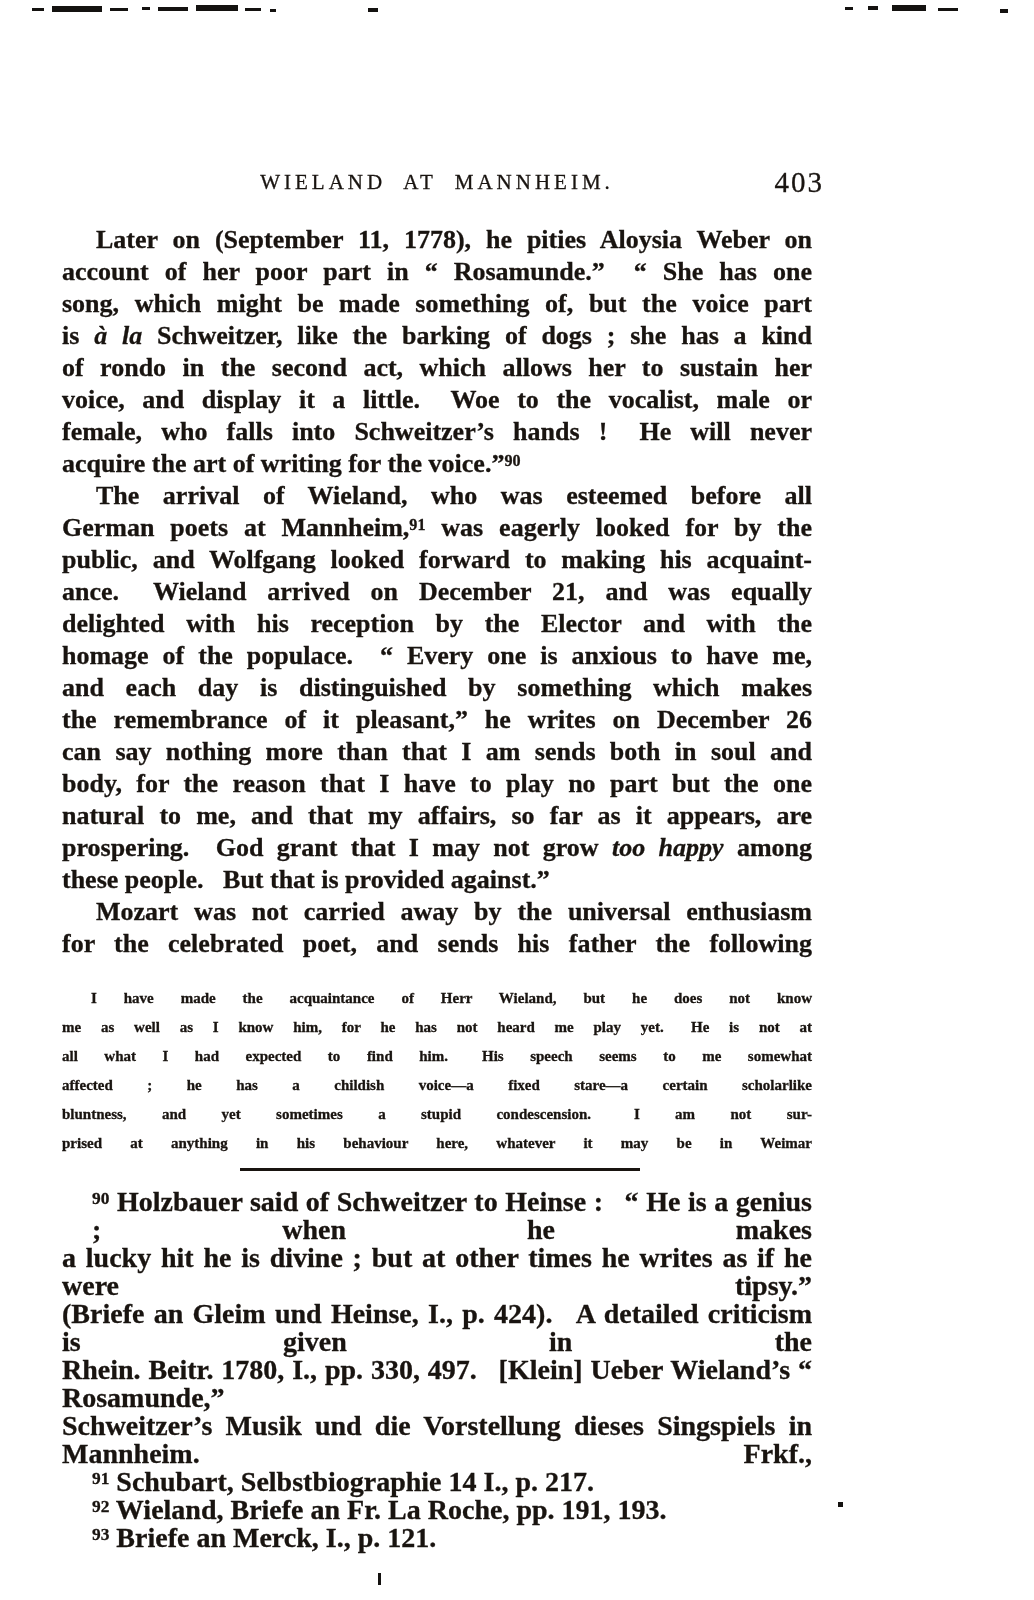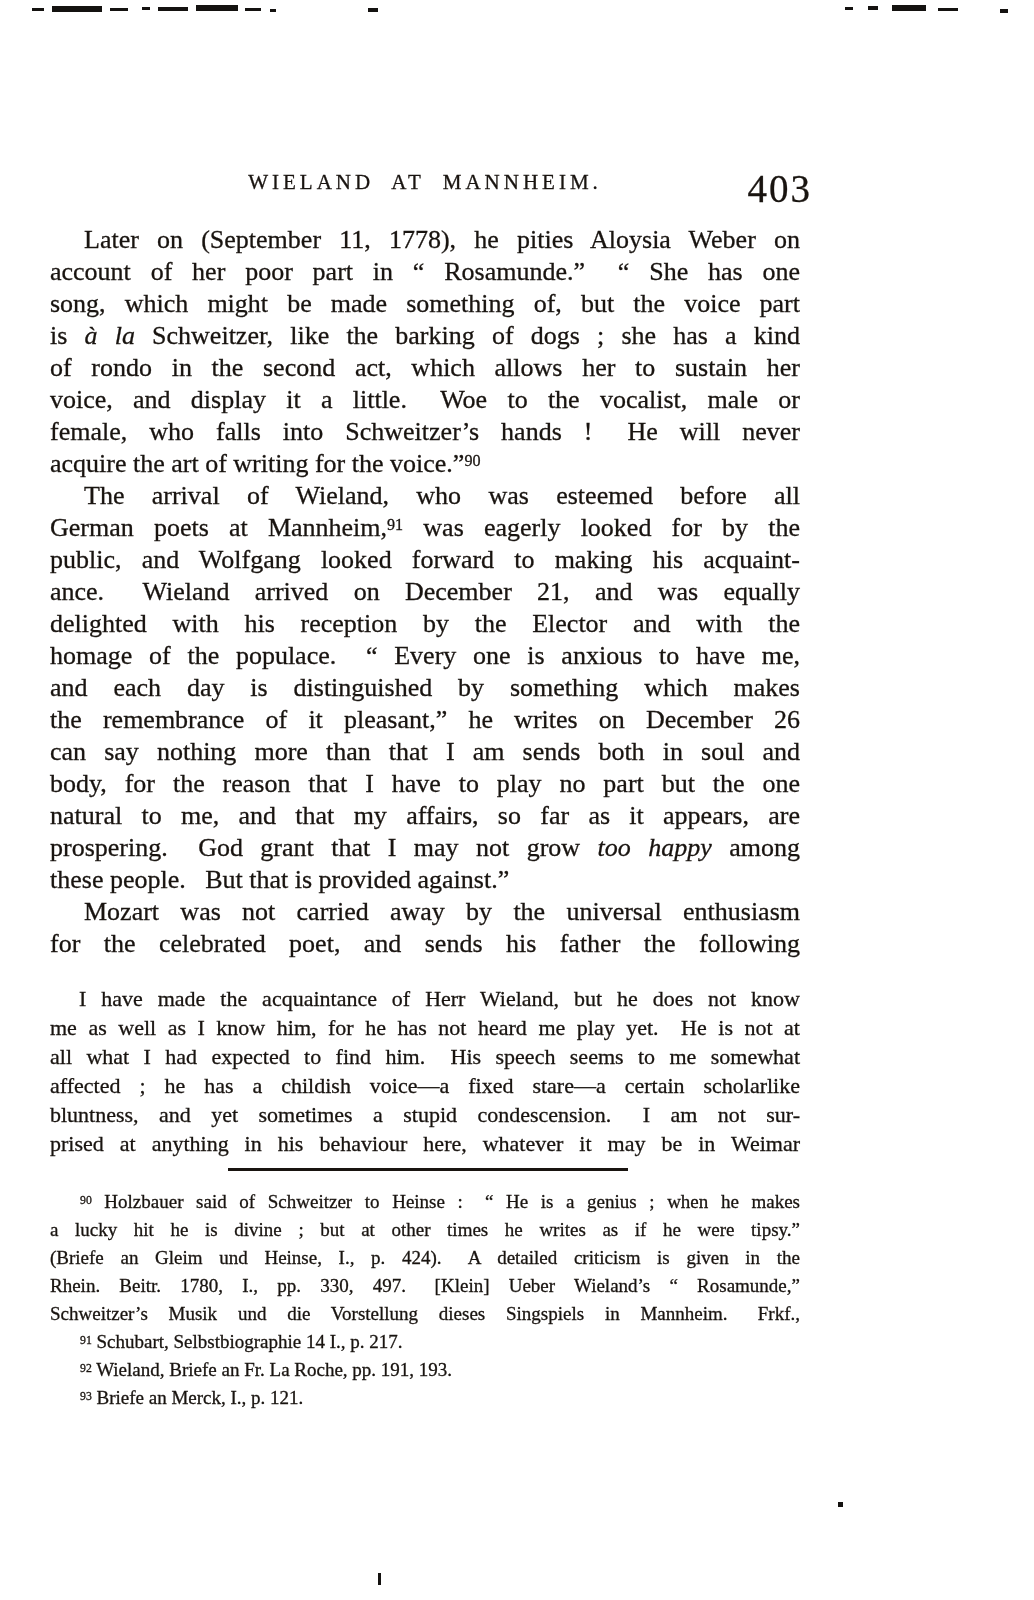--- a/index.html
+++ b/index.html
@@ -8,62 +8,62 @@
     width: 1034px;
     height: 1600px;
     background: #ffffff;
     overflow: hidden;
     font-family: "Liberation Serif", "DejaVu Serif", serif;
     color: #191410;
     -webkit-text-stroke: 0.3px #191410;
   }
   .content {
     position: absolute;
-    left: 50px;
+    left: 62px;
     top: 170px;
     width: 750px;
   }
   .header {
     position: relative;
     height: 28px;
     text-align: center;
   }
   .running-title {
     font-size: 21px;
     letter-spacing: 4px;
     word-spacing: 9px;
   }
   .page-number {
     position: absolute;
     right: -12px;
     top: -4px;
-    font-size: 39px;
+    font-size: 29px;
     letter-spacing: 2px;
   }
-  .para { width: 100%; }
+  .para { width: 100%; font-weight: bold; }
   .line {
     text-align: justify;
     text-align-last: justify;
   }
   .line.last { text-align-last: left; }
   .body-para .line { font-size: 26px; line-height: 32px; }
   .body-para .line.indent { padding-left: 34px; }
   .p-first { margin-top: 26px; }
   .blockquote { margin-top: 24px; }
-  .blockquote .line { font-size: 22px; line-height: 29px; }
+  .blockquote .line { font-size: 15px; line-height: 29px; }
   .blockquote .line.indent { padding-left: 29px; }
   .fn-rule {
     margin-top: 10px;
     margin-left: 178px;
     width: 400px;
     height: 3px;
     background: #191410;
   }
   .footnotes { margin-top: 17px; }
-  .footnote .line { font-size: 19px; line-height: 28px; }
+  .footnote .line { font-size: 28px; line-height: 28px; }
   .footnote .line.indent { padding-left: 30px; }
   sup {
     font-size: 0.62em;
     line-height: 0;
     vertical-align: 0.38em;
     letter-spacing: 0;
   }
   i { font-style: italic; }
   .artifact { position: absolute; background: #141210; }
 </style>

